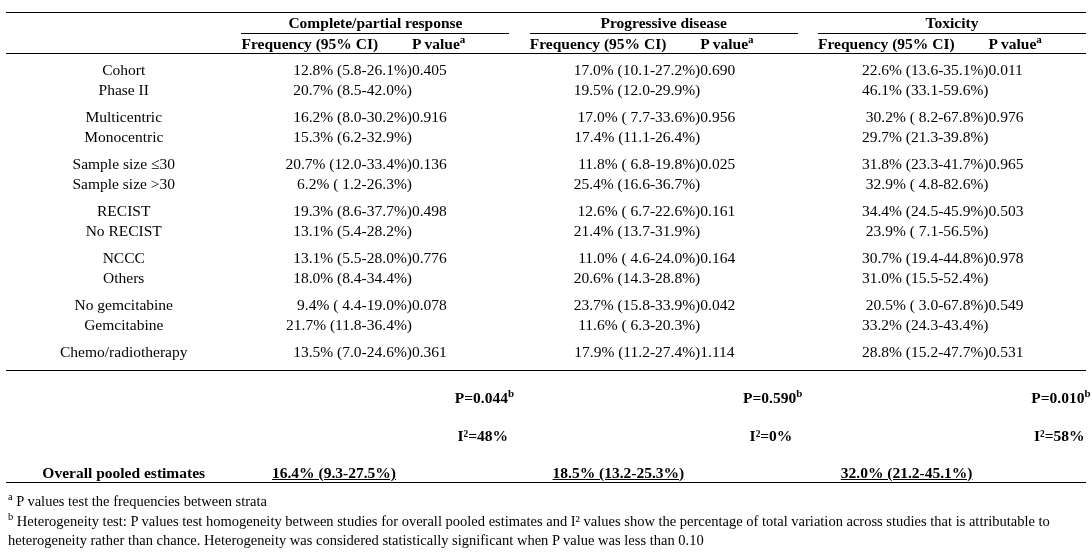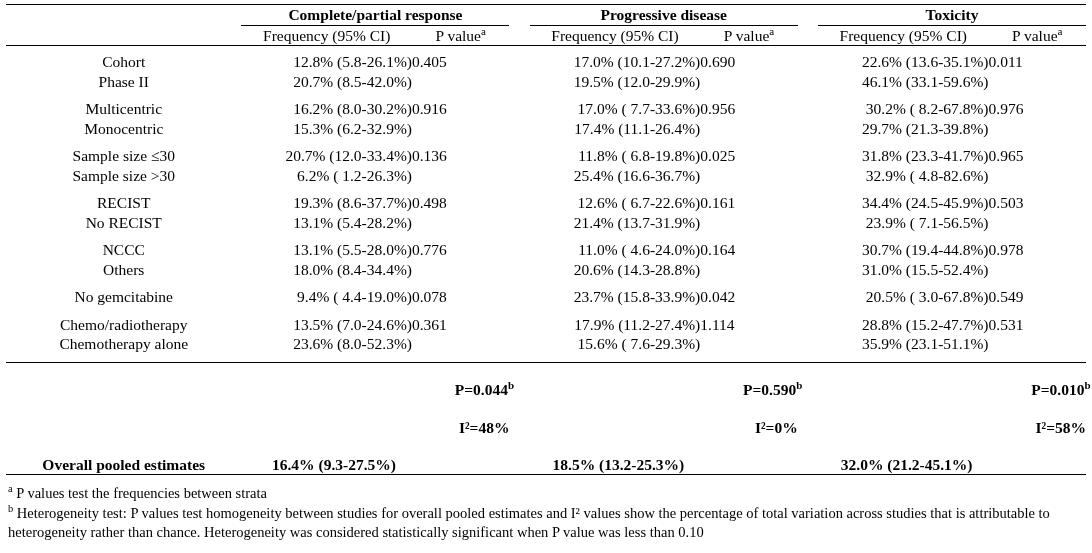--- a/index.html
+++ b/index.html
@@ -12,21 +12,21 @@
     height: 553px;
     font-family: "Liberation Serif", serif;
     color: #000000;
     overflow: hidden;
   }
   .sheet {
     width: 1092px;
     height: 474px;
     position: relative;
     box-sizing: border-box;
-    padding: 4px 6px;
+    padding: 12px 6px;
   }
   table.maintable {
     border-collapse: collapse;
     width: 1080px;
     table-layout: fixed;
     font-size: 15.5px;
   }
   table.maintable td, table.maintable th {
     padding: 0;
     vertical-align: bottom;
@@ -39,22 +39,21 @@
   col.c-gap     { width: 20px; }
 
   .grp-head {
     text-align: center;
     font-weight: bold;
     font-size: 15.5px;
     padding-bottom: 1px;
     border-bottom: 1.6px solid #000;
   }
   .sub-head {
-    text-align: center;
-    font-weight: normal;
+    font-weight: bold;
     font-size: 15.5px;
     padding-bottom: 2px;
     padding-top: 1px;
   }
   .toprule td, .toprule th { border-top: 1.6px solid #000; }
   .headrule td { border-bottom: 1.6px solid #000; }
 
   .label-cell {
     text-align: center;
     padding-left: 2px;
@@ -70,22 +69,22 @@
     white-space: pre;
   }
   .spacer-row td { height: 8px; font-size: 1px; line-height: 1px; }
 
   .overall-row td {
     font-weight: bold;
     border-top: 1.6px solid #000;
     padding-top: 3px;
     vertical-align: top;
   }
-  .overall-row .freq-cell { padding-right: 16px; }
-  .overall-row .p-cell { text-align: right; padding-left: 4px; line-height: 1.2; }
+  .overall-row .freq-cell { padding-right: 16px; text-decoration: underline; }
+  .overall-row .p-cell { text-align: center; padding-left: 4px; line-height: 1.2; }
   .overall-row .p-cell .l2 { display: block; margin-left: 40px; }
 
   .bottomrule-row td {
     border-top: 1.6px solid #000;
     height: 4px;
     font-size: 1px;
     line-height: 1px;
   }
 
   .foot {
@@ -275,45 +274,45 @@
         <td class="label-cell">No gemcitabine</td>
         <td class="freq-cell">9.4% ( 4.4-19.0%)</td>
         <td class="p-cell">0.078</td>
         <td></td>
         <td class="freq-cell">23.7% (15.8-33.9%)</td>
         <td class="p-cell">0.042</td>
         <td></td>
         <td class="freq-cell">20.5% ( 3.0-67.8%)</td>
         <td class="p-cell">0.549</td>
       </tr>
+      <tr>
+        <td class="label-cell">Gemcitabine</td>
+        <td class="freq-cell">21.7% (11.8-36.4%)</td>
+        <td class="p-cell"></td>
+        <td></td>
+        <td class="freq-cell">11.6% ( 6.3-20.3%)</td>
+        <td class="p-cell"></td>
+        <td></td>
+        <td class="freq-cell">33.2% (24.3-43.4%)</td>
+        <td class="p-cell"></td>
+      </tr>
       <tr class="spacer-row">
           <td colspan="9"></td>
         </tr>
 
       <tr>
         <td class="label-cell">Chemo/radiotherapy</td>
         <td class="freq-cell">13.5% (7.0-24.6%)</td>
         <td class="p-cell">0.361</td>
         <td></td>
         <td class="freq-cell">17.9% (11.2-27.4%)</td>
         <td class="p-cell">1.114</td>
         <td></td>
         <td class="freq-cell">28.8% (15.2-47.7%)</td>
         <td class="p-cell">0.531</td>
-      </tr>
-      <tr>
-        <td class="label-cell">Chemotherapy alone</td>
-        <td class="freq-cell">23.6% (8.0-52.3%)</td>
-        <td class="p-cell"></td>
-        <td></td>
-        <td class="freq-cell">15.6% ( 7.6-29.3%)</td>
-        <td class="p-cell"></td>
-        <td></td>
-        <td class="freq-cell">35.9% (23.1-51.1%)</td>
-        <td class="p-cell"></td>
       </tr>
       <tr class="spacer-row">
           <td colspan="9"></td>
         </tr>
 
       <tr class="overall-row">
         <td class="label-cell">Overall pooled estimates</td>
         <td class="freq-cell">16.4% (9.3-27.5%)</td>
         <td class="p-cell">
           <span>P=0.044</span><span class="sup-inline">b</span>

